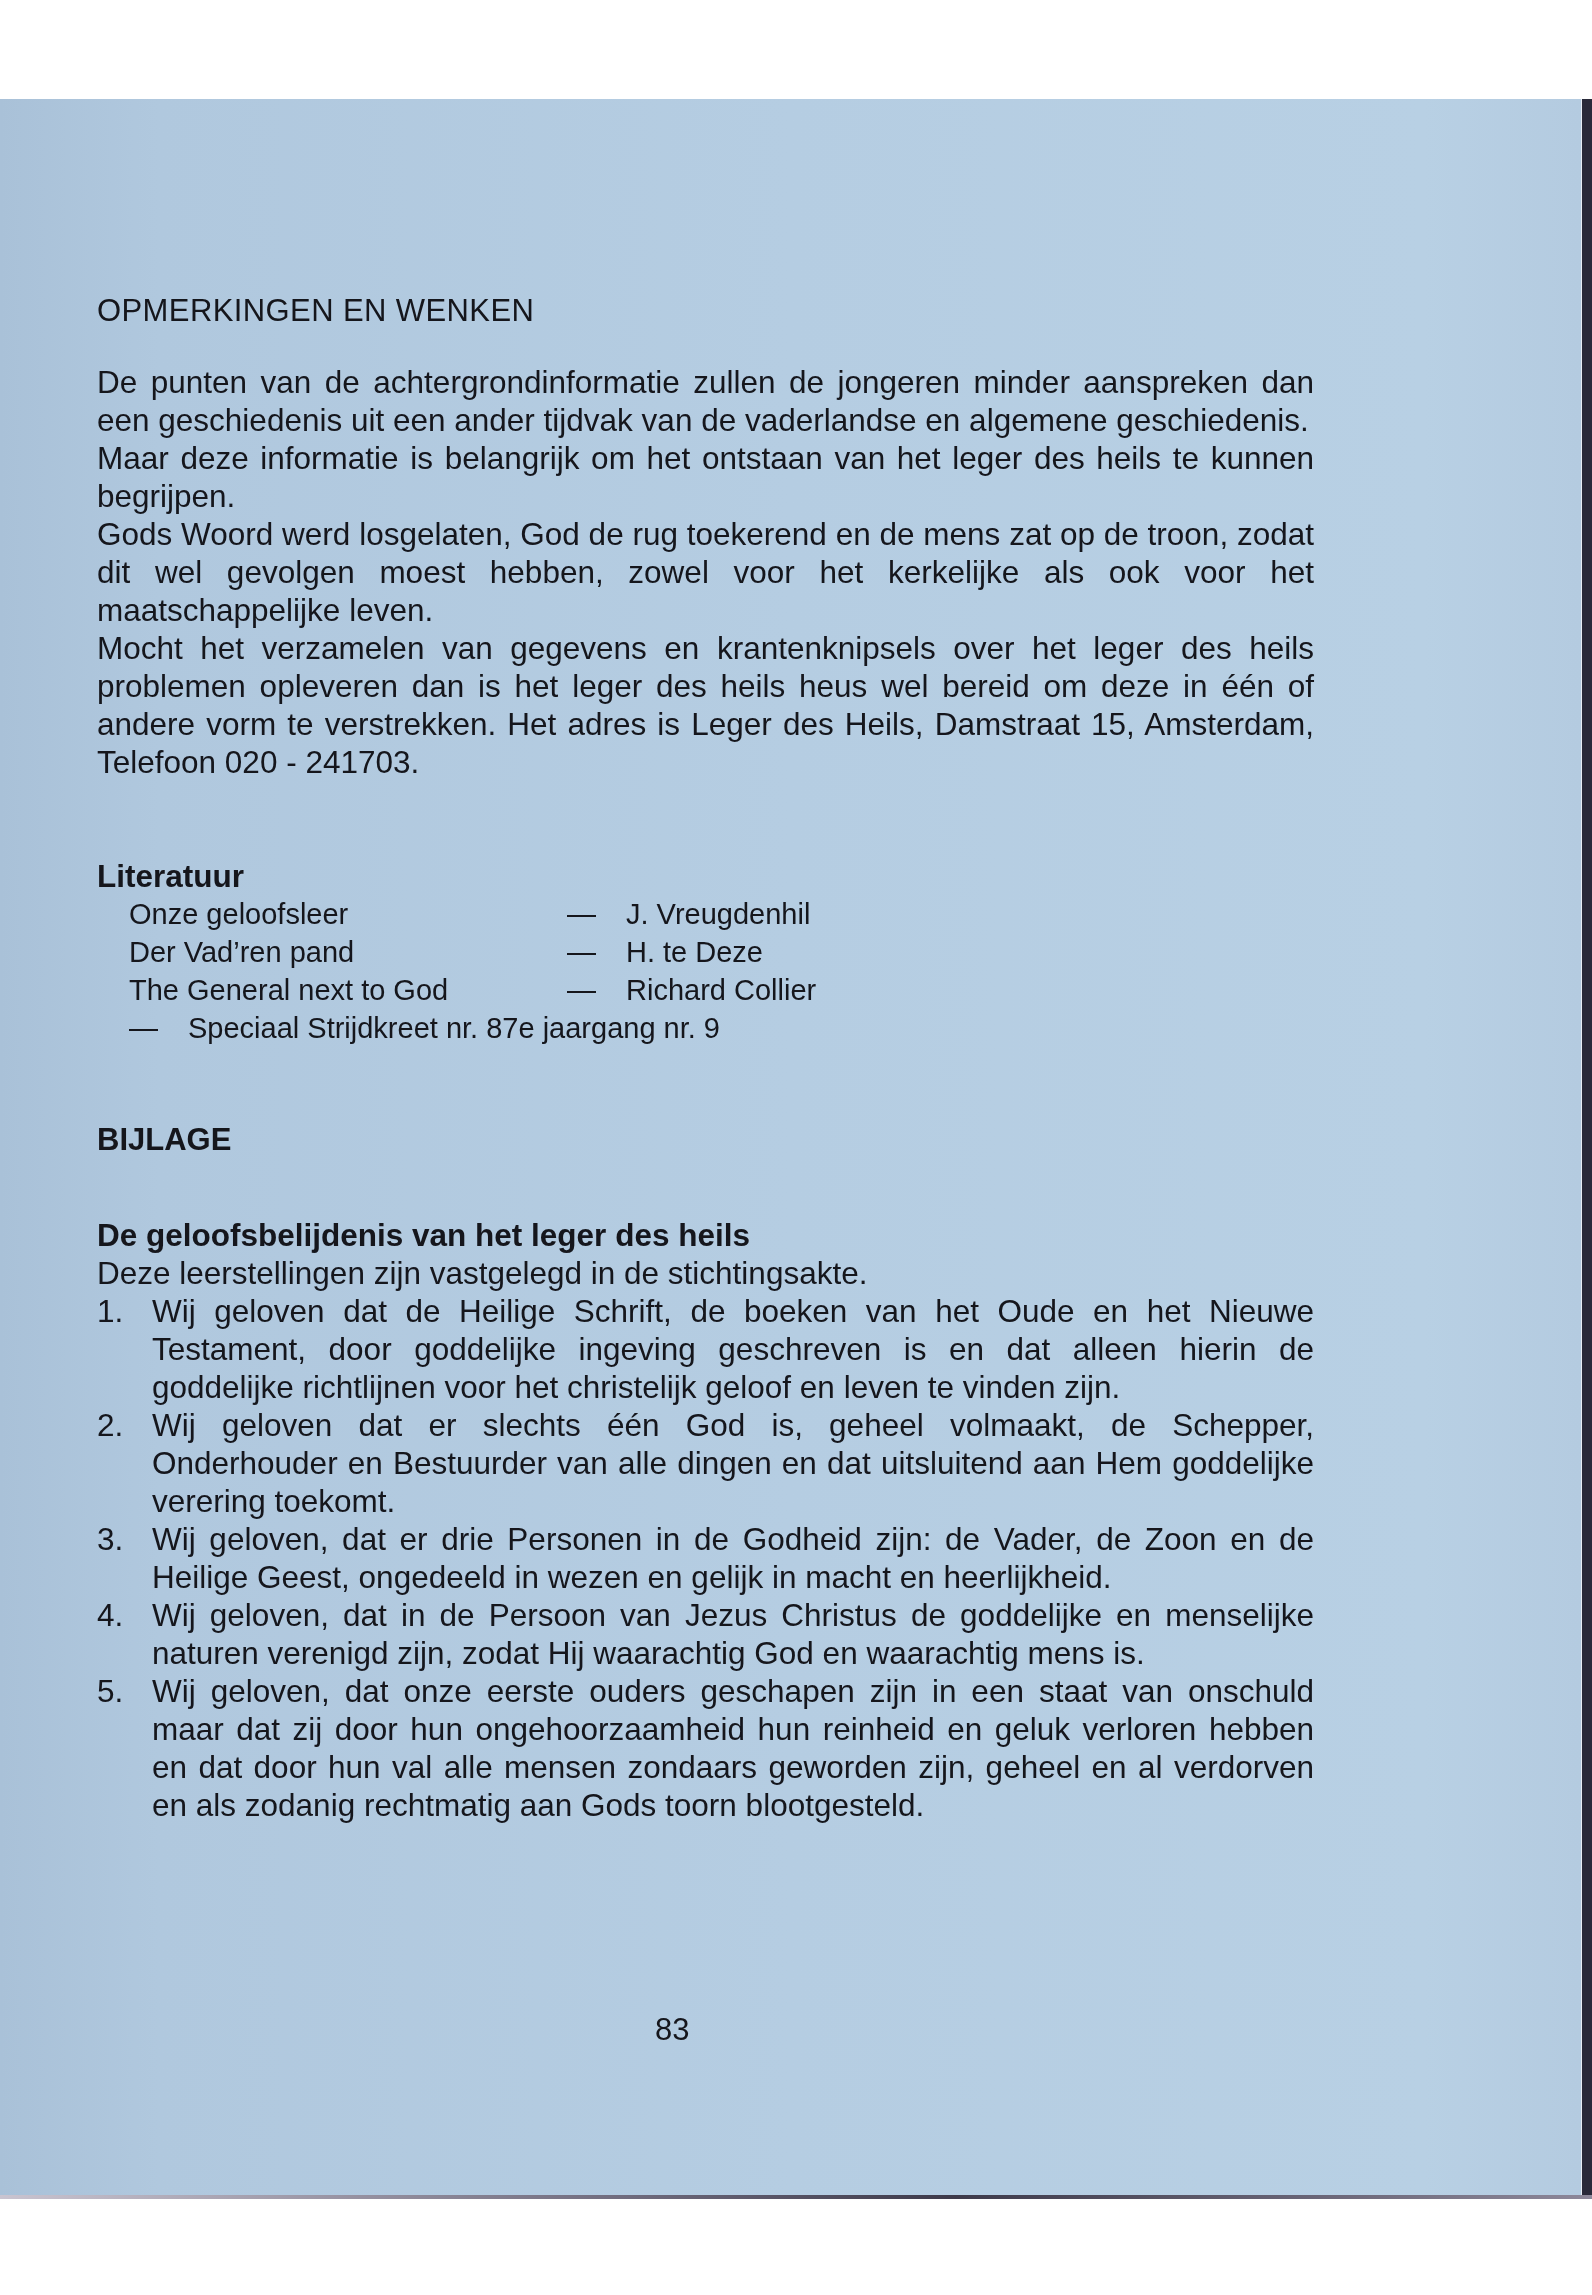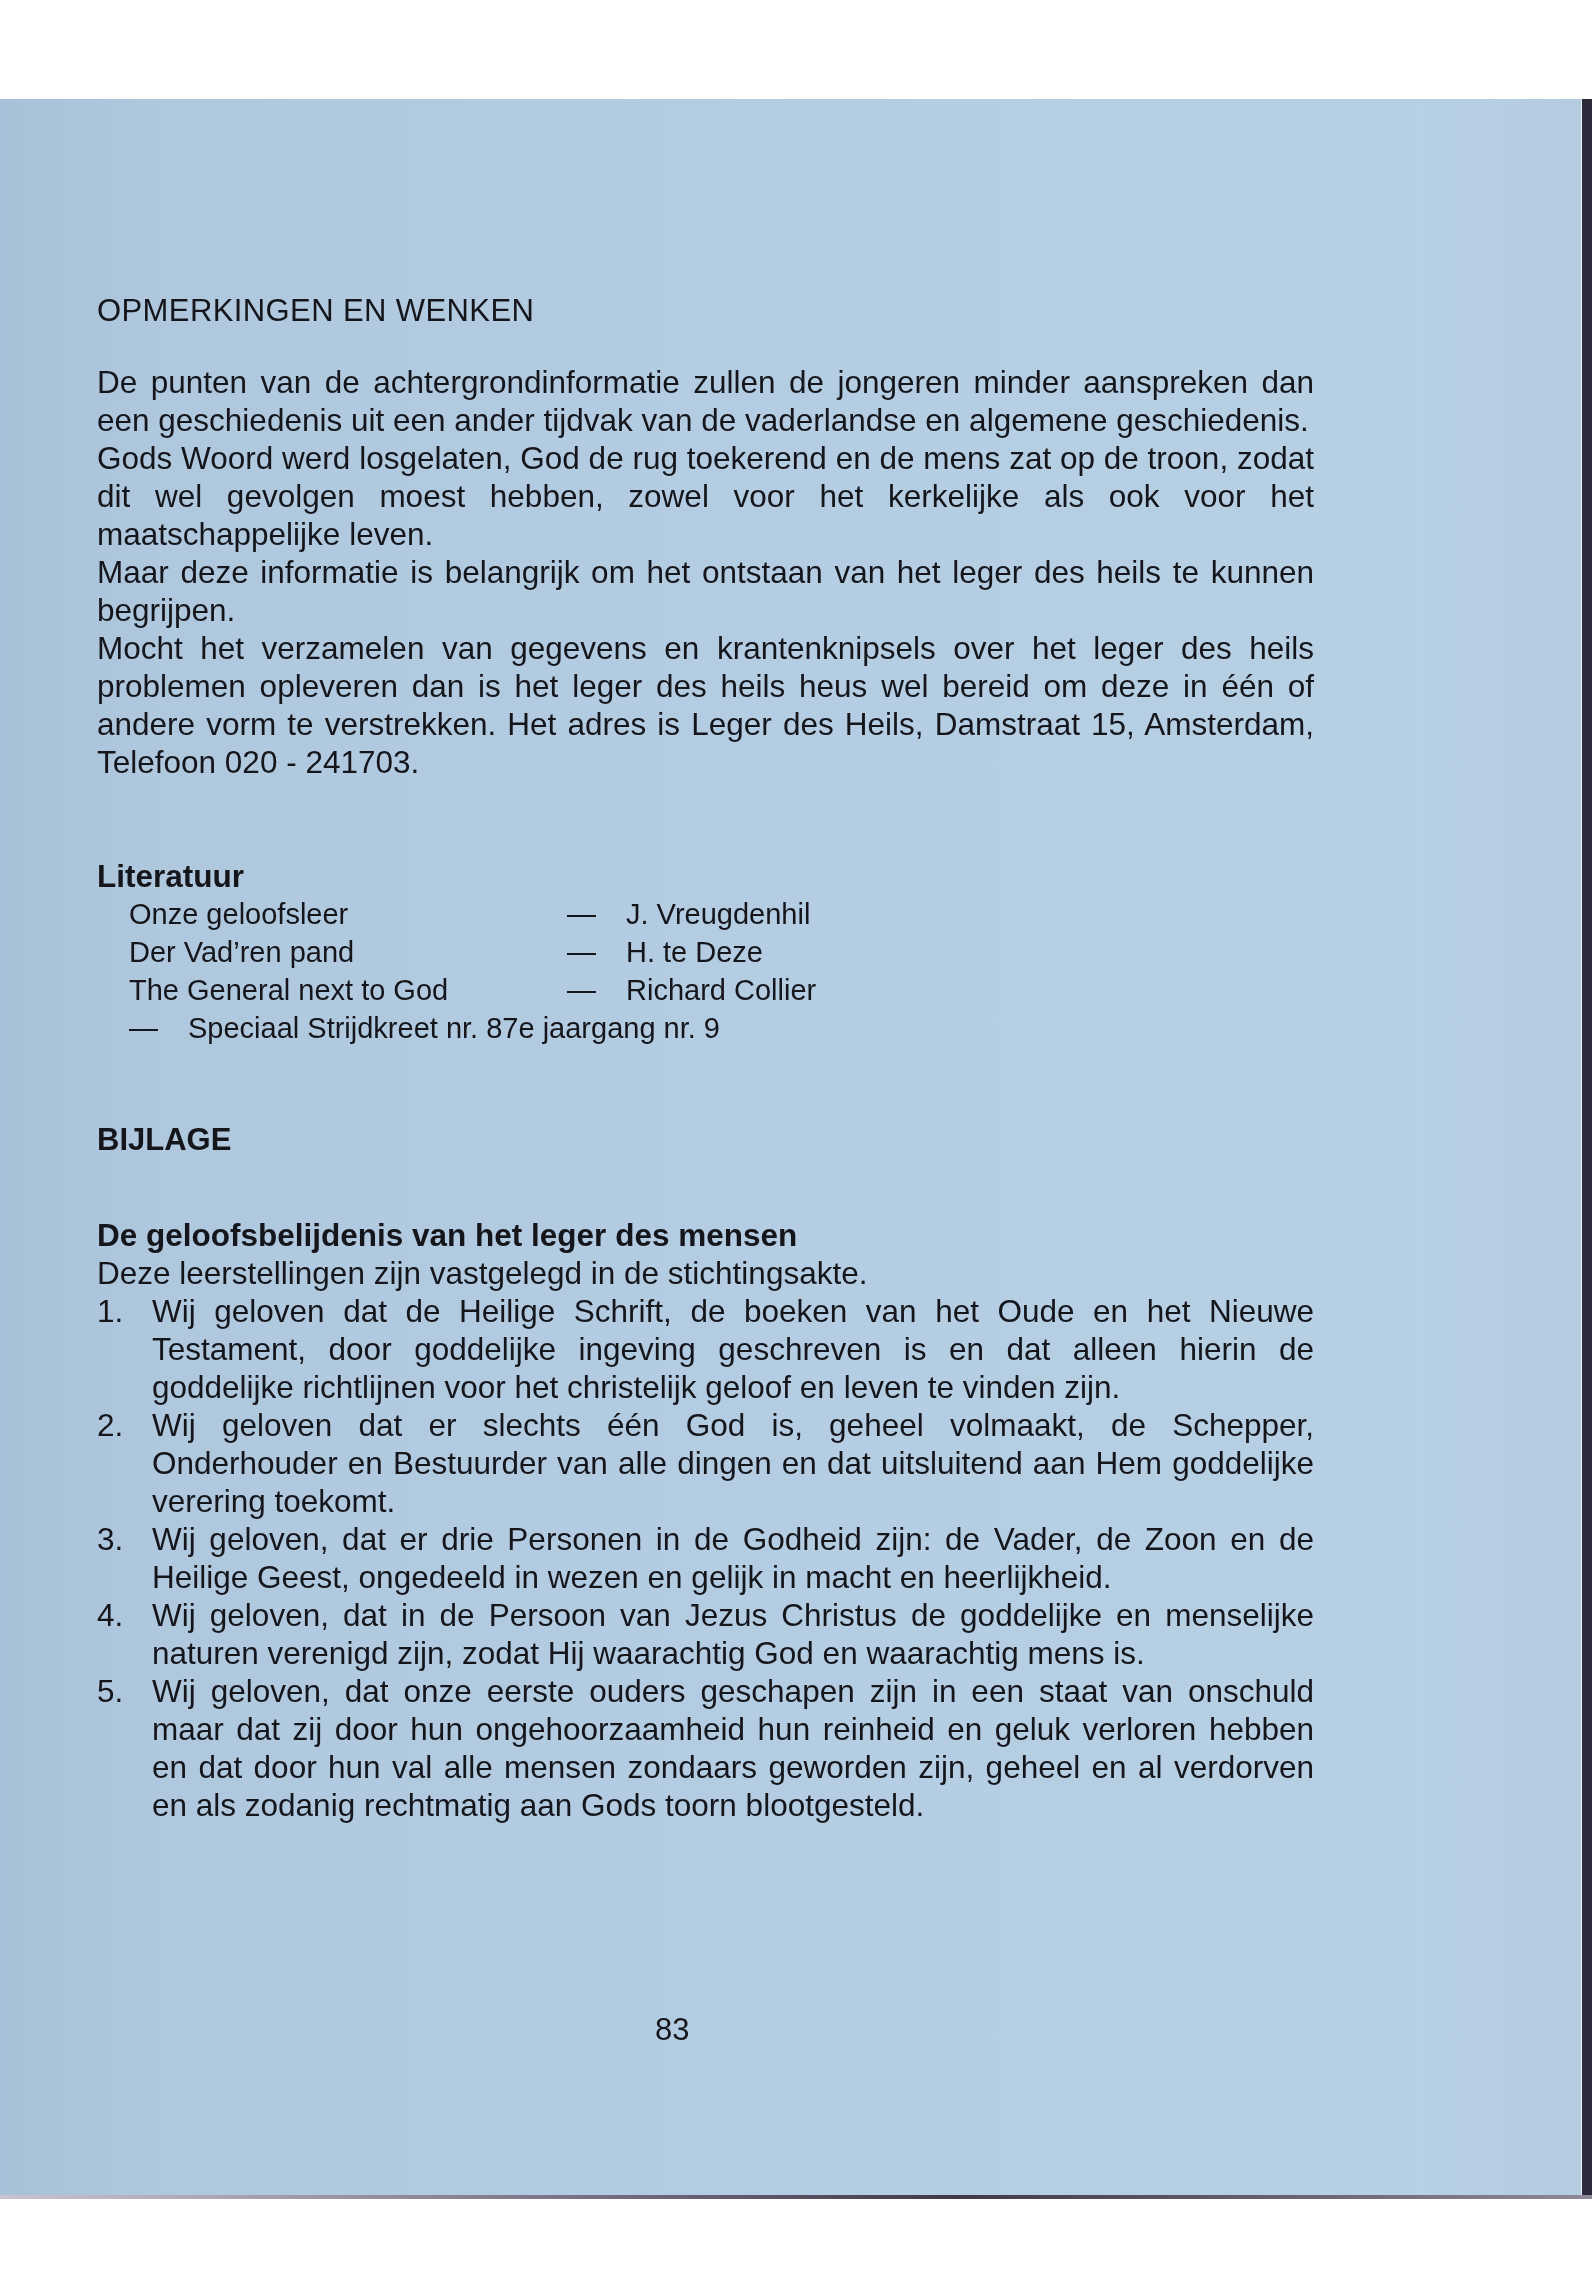--- a/index.html
+++ b/index.html
@@ -37,22 +37,22 @@
 </head>
 <body>
 
 <div class="page"></div>
 <div class="right-edge"></div>
 <div class="bottom-edge"></div>
 
 <div class="content">
   <div class="h1">OPMERKINGEN EN WENKEN</div>
   <p class="para">De punten van de achtergrondinformatie zullen de jongeren minder aan­spreken dan een geschiedenis uit een ander tijdvak van de vaderlandse en algemene geschiedenis.</p>
+  <p class="para">Maar deze informatie is belangrijk om het ontstaan van het leger des heils te kunnen begrijpen.</p>
   <p class="para">Gods Woord werd losgelaten, God de rug toekerend en de mens zat op de troon, zodat dit wel gevolgen moest hebben, zowel voor het kerkelijke als ook voor het maatschappelijke leven.</p>
-  <p class="para">Maar deze informatie is belangrijk om het ontstaan van het leger des heils te kunnen begrijpen.</p>
   <p class="para">Mocht het verzamelen van gegevens en krantenknipsels over het leger des heils problemen opleveren dan is het leger des heils heus wel bereid om deze in één of andere vorm te verstrekken. Het adres is Leger des Heils, Damstraat 15, Amsterdam, Telefoon 020 - 241703.</p>
 
   <div class="lit-title">Literatuur</div>
   <div>
     <div class="lit-row">
       <span class="t">Onze geloofsleer</span>
       <span class="d">—</span>
       <span class="a">J. Vreugdenhil</span>
     </div>
     <div class="lit-row">
@@ -65,21 +65,21 @@
       <span class="d">—</span>
       <span class="a">Richard Collier</span>
     </div>
     <div class="lit-row">
       <span class="d">—</span>
       <span class="a">Speciaal Strijdkreet nr. 87e jaargang nr. 9</span>
     </div>
   </div>
 
   <div class="h2">BIJLAGE</div>
-  <div class="h3">De geloofsbelijdenis van het leger des mensen</div>
+  <div class="h3">De geloofsbelijdenis van het leger des heils</div>
   <div class="intro">Deze leerstellingen zijn vastgelegd in de stichtingsakte.</div>
   <div>
     <div class="item">
       <span class="num">1.</span>
       <span class="txt">Wij geloven dat de Heilige Schrift, de boeken van het Oude en het Nieuwe Testament, door goddelijke ingeving geschreven is en dat alleen hierin de goddelijke richtlijnen voor het christelijk geloof en leven te vinden zijn.</span>
     </div>
     <div class="item">
       <span class="num">2.</span>
       <span class="txt">Wij geloven dat er slechts één God is, geheel volmaakt, de Schepper, Onderhouder en Bestuurder van alle dingen en dat uitsluitend aan Hem goddelijke verering toekomt.</span>
     </div>

